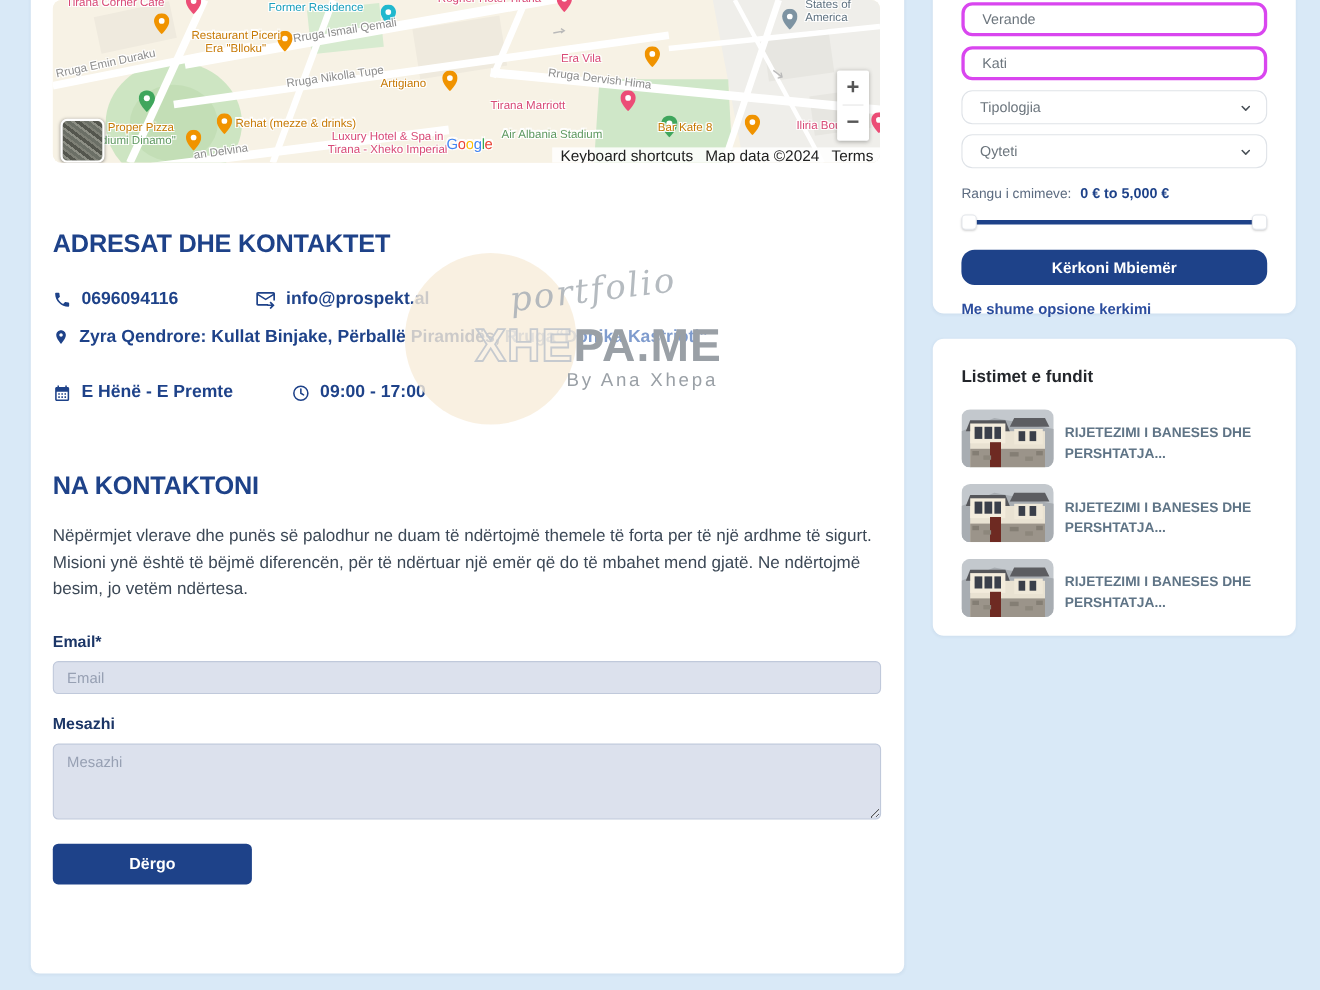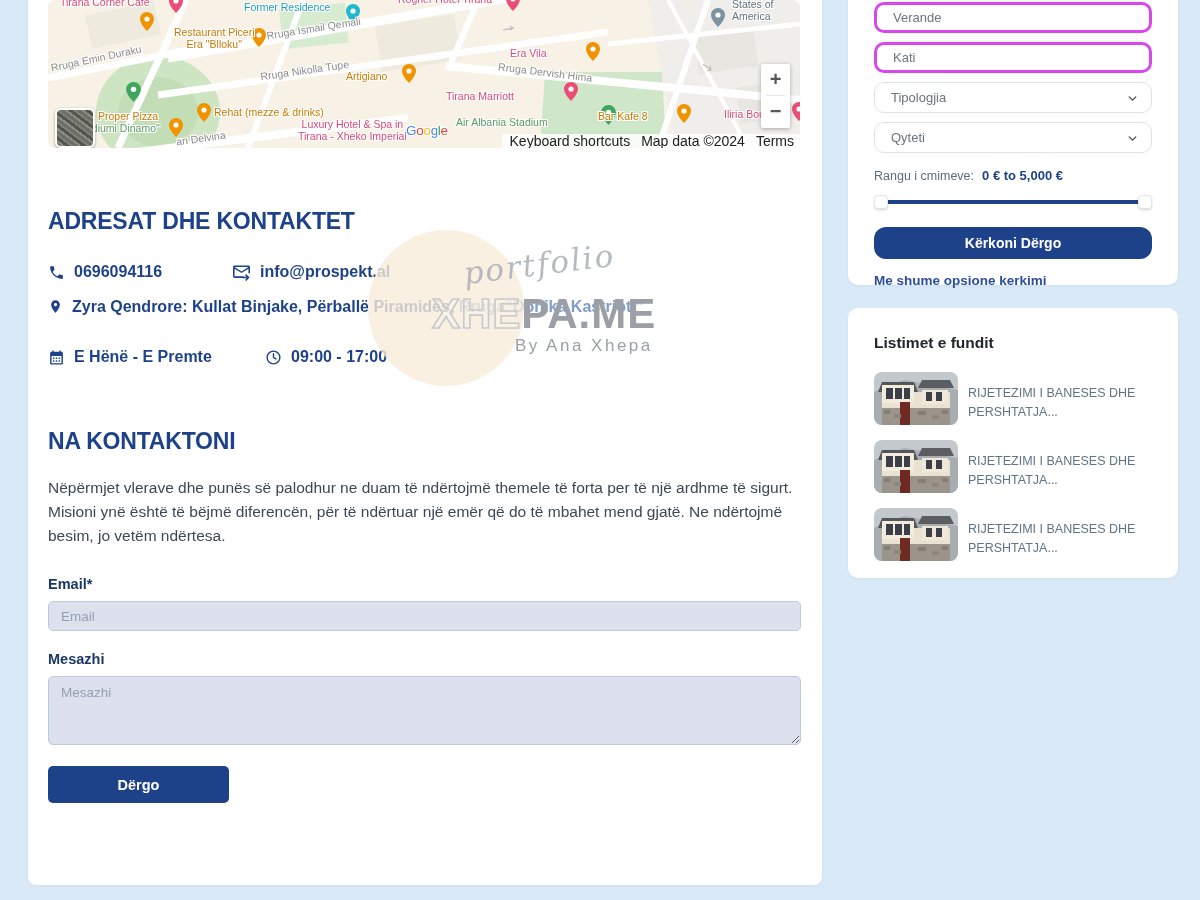--- a/index.html
+++ b/index.html
@@ -92,21 +92,21 @@
   #slider .h-left { left:0; }
   #slider .h-right { right:0; }
   #search-btn { margin-top:18px; width:100%; height:32px; background:#1e4289; color:#fff; border:none; border-radius:12px;
     font-size:14px; font-weight:700; cursor:pointer; font-family:"Liberation Sans", sans-serif; }
   #more-options { display:inline-block; margin-top:14px; color:#2b4d9e; font-size:13.5px; font-weight:700; text-decoration:none; cursor:pointer; }
 
   
   #listings-title { font-size:15.5px; font-weight:700; color:#23262b; margin-bottom:20px; }
   .listing { display:flex; align-items:flex-start; gap:10px; margin-bottom:15px; cursor:pointer; }
   .listing .thumb { flex:0 0 auto; width:84px; height:53px; border-radius:8px; overflow:hidden; }
-  .listing .l-title { font-size:12.5px; font-weight:400; color:#5f7486; line-height:1.55; padding-top:12px; }
+  .listing .l-title { font-size:12.5px; font-weight:700; color:#5f7486; line-height:1.55; padding-top:12px; }
 
   .cicon svg { display:block; }
 </style>
 </head>
 <body>
 
 <div id="main-card" class="card">
 
   <div id="map">
     <svg class="map-base" width="752" height="148" viewBox="0 0 752 148">
@@ -343,21 +343,21 @@
   <div class="price-row">
     <span class="price-label">Rangu i cmimeve:</span>
     <span class="price-value">0 € to 5,000 €</span>
   </div>
   <div id="slider">
     <div class="track"></div>
     <div class="handle h-left"></div>
     <div class="handle h-right"></div>
   </div>
 
-  <button id="search-btn">Kërkoni Dërgo</button>
+  <button id="search-btn">Kërkoni Mbiemër</button>
   <a id="more-options">Me shume opsione kerkimi</a>
 </div>
 
 <div id="listings-card" class="card">
   <div id="listings-title">Listimet e fundit</div>
 
   <div class="listing">
     <span class="thumb">
       <svg width="84" height="53" viewBox="0 0 84 53">
           <rect width="84" height="53" fill="#c3c8cd"></rect>

